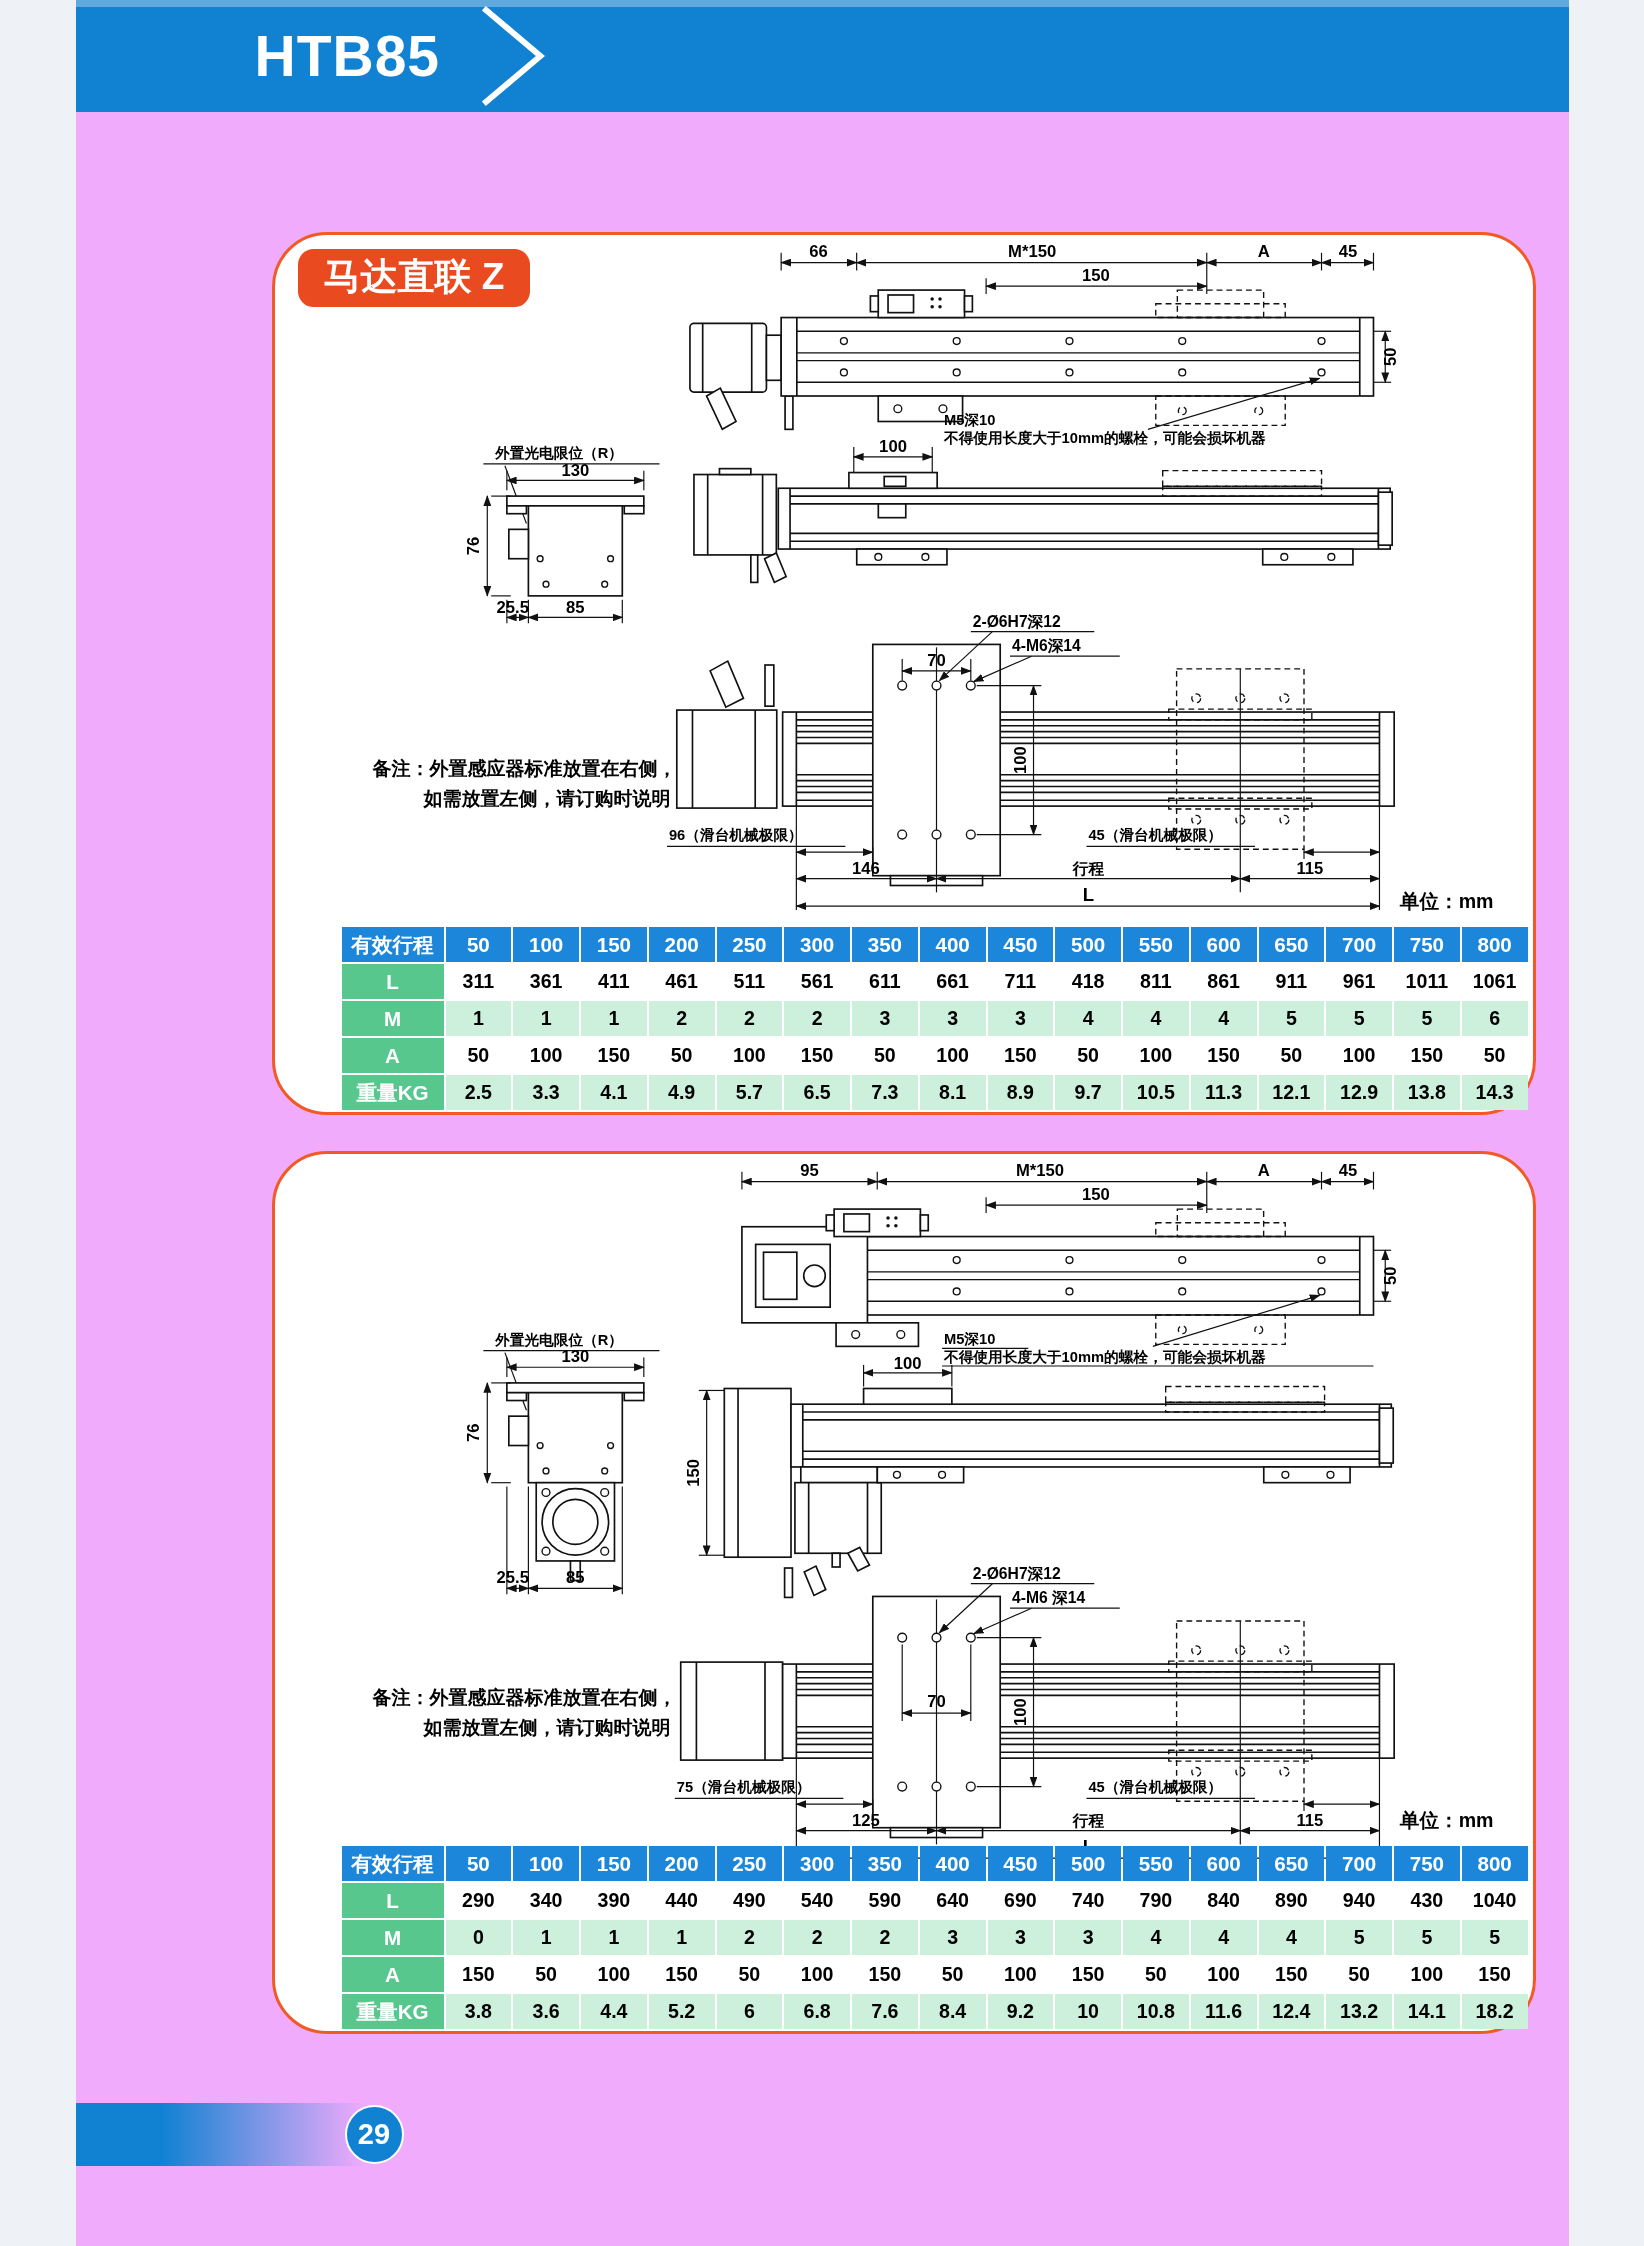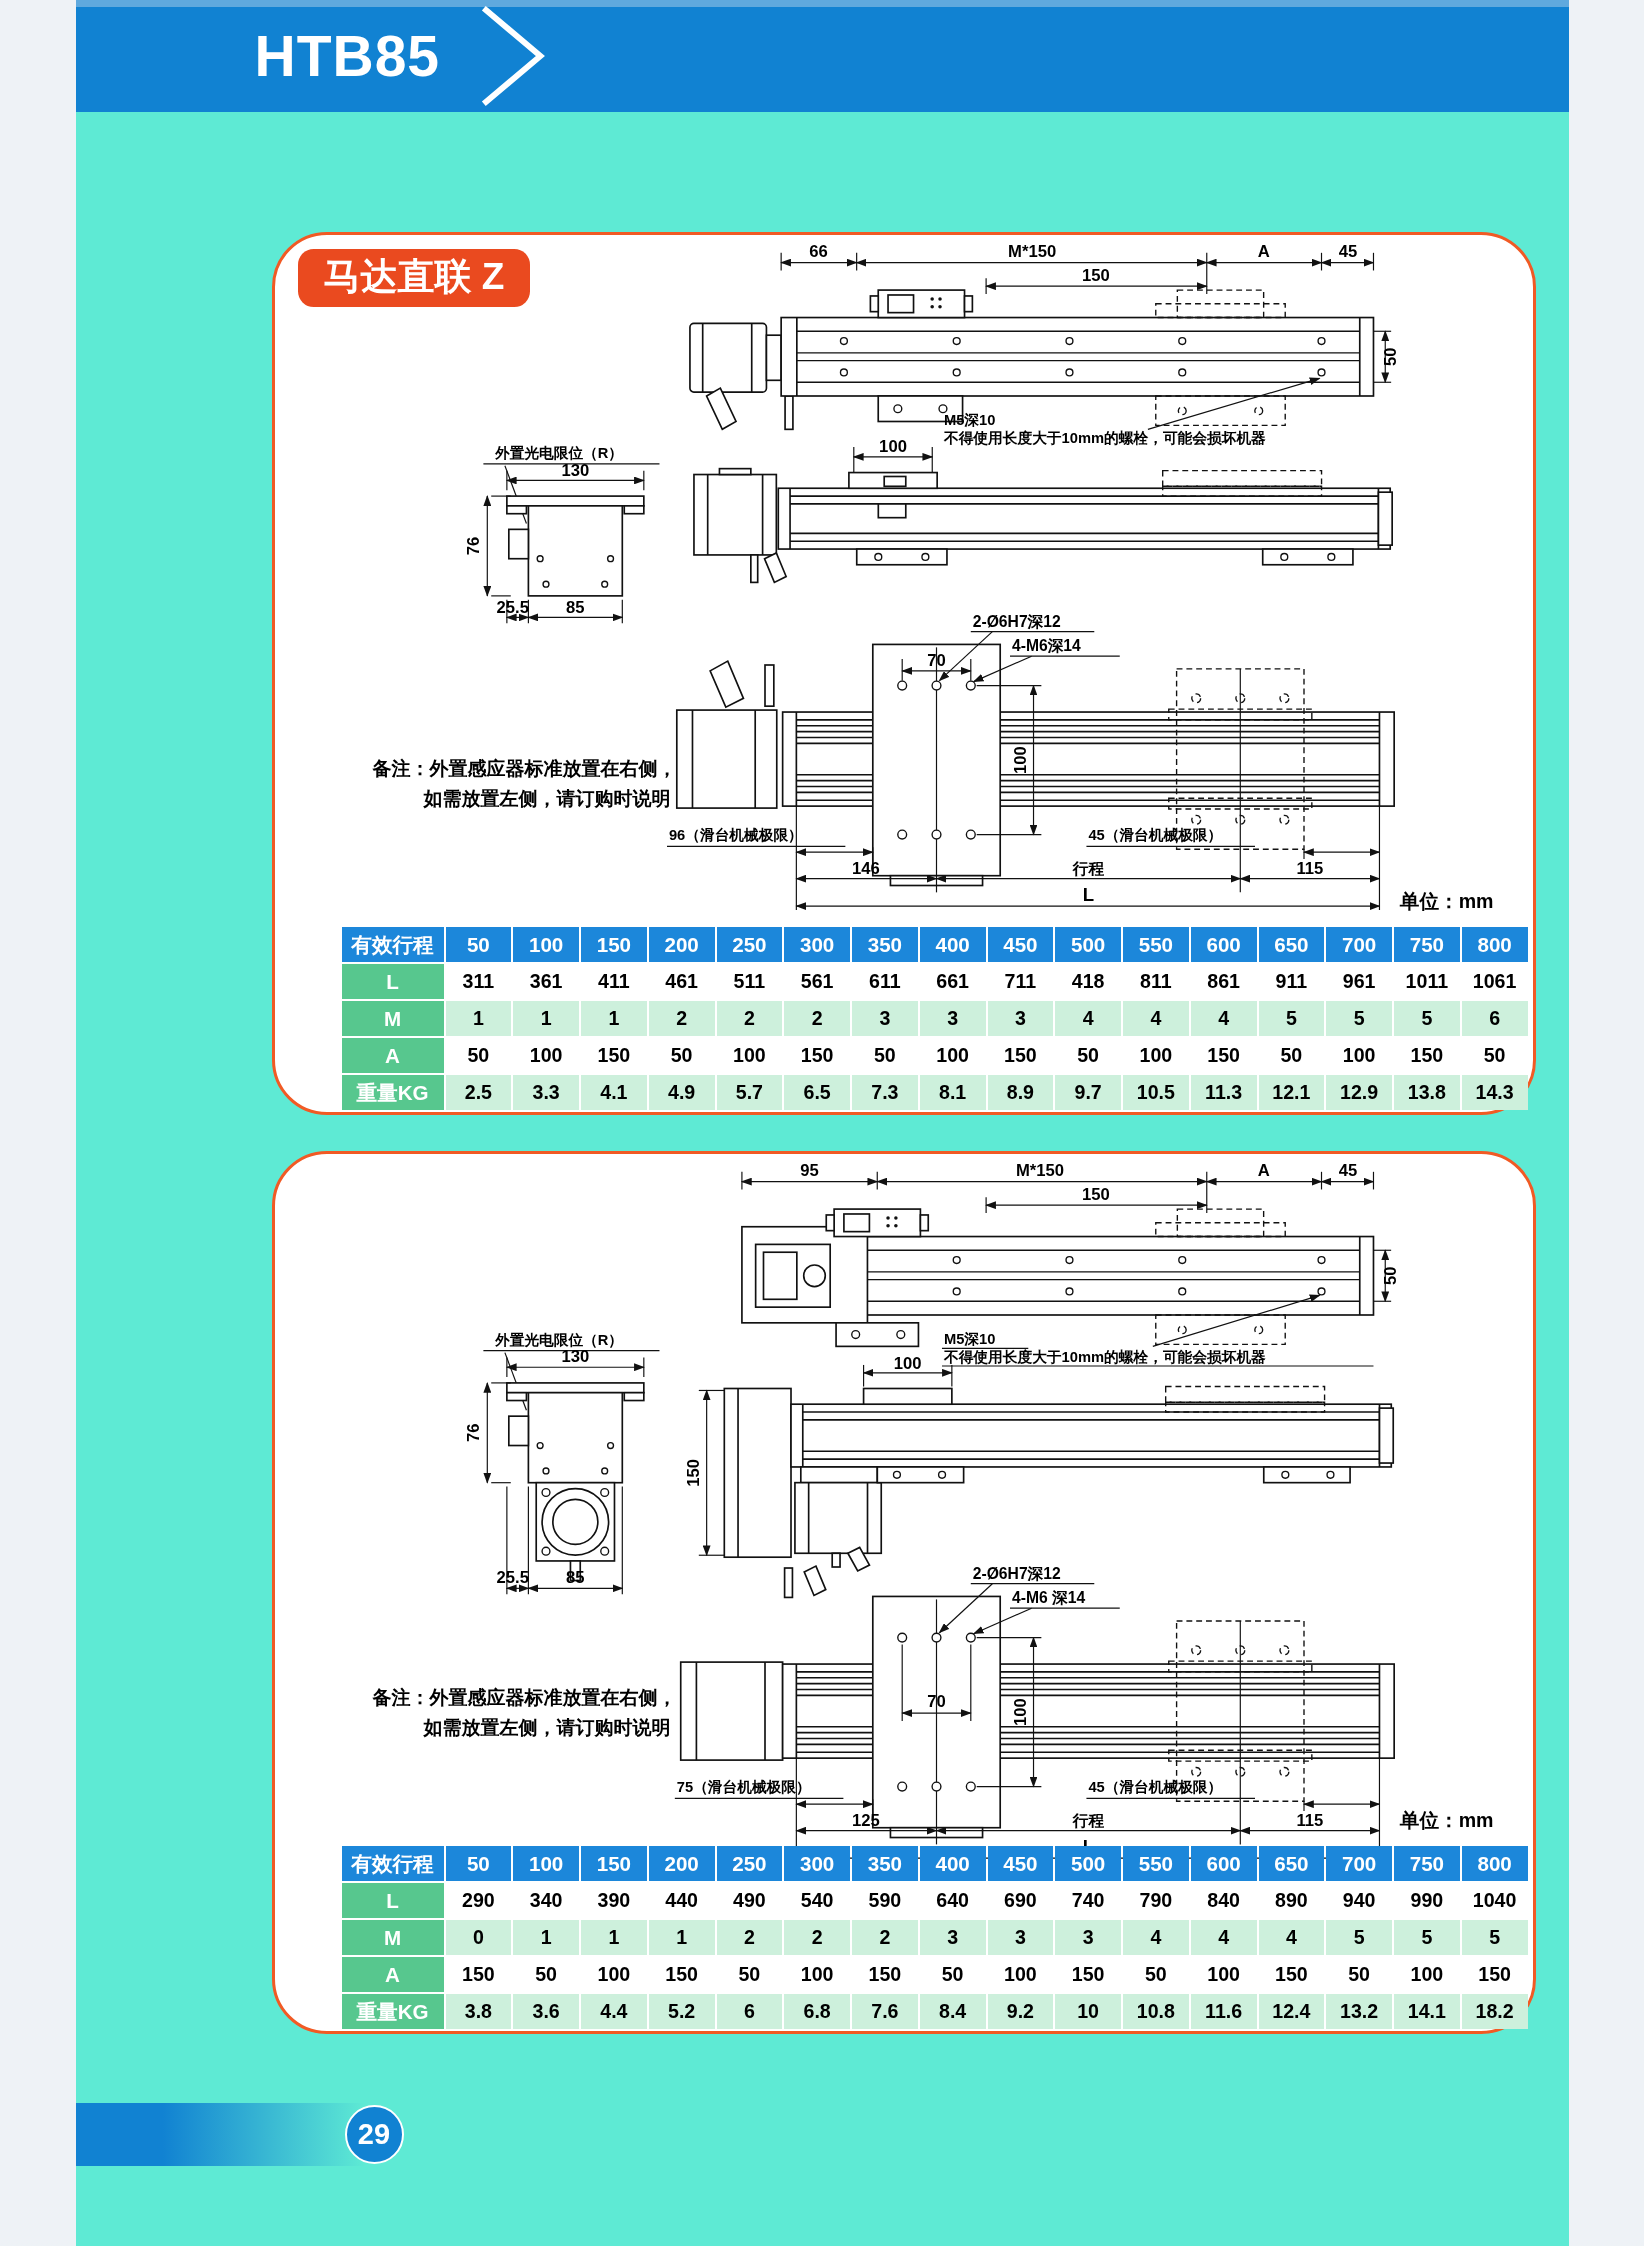--- a/index.html
+++ b/index.html
@@ -1,17 +1,17 @@
 <!DOCTYPE html>
 <html><head>
 <meta charset="utf-8">
 <style>
   * { margin:0; padding:0; box-sizing:border-box; }
   html,body { background:#eef2f6; font-family:"Liberation Sans", sans-serif; }
-  .page { position:relative; width:1493px; height:2247px; background:#5eead4; overflow:hidden; margin:0 auto; }
+  .page { position:relative; width:1493px; height:2247px; background:#f0abfc; overflow:hidden; margin:0 auto; }
 
   
   .header { position:absolute; top:0; left:0; width:100%; height:112px; background:#1182d2; }
   .header .topstrip { position:absolute; top:0; left:0; right:0; height:6.9px; background:#5fa9de; }
   .model { position:absolute; left:179px; top:50%; transform:translateY(-50%); color:#fff; font-size:57px; font-weight:bold; letter-spacing:1px; }
   .chev { position:absolute; left:400px; top:0; width:82px; height:112px; }
   .pgtitle { position:absolute; right:245px; top:50%; transform:translateY(-50%); color:#fff; font-size:39px; font-weight:bold; letter-spacing:2px; }
 
   
   .sec { position:absolute; left:196px; width:1264px; height:883px; border:3.9px solid #f15a24; border-radius:55px; background:#fff; }
@@ -633,21 +633,21 @@
               <td>490</td>
               <td>540</td>
               <td>590</td>
               <td>640</td>
               <td>690</td>
               <td>740</td>
               <td>790</td>
               <td>840</td>
               <td>890</td>
               <td>940</td>
-              <td>990</td>
+              <td>430</td>
               <td>1040</td>
             </tr>
             <tr class="alt">
               <th>M</th>
               <td>0</td>
               <td>1</td>
               <td>1</td>
               <td>1</td>
               <td>2</td>
               <td>2</td>

